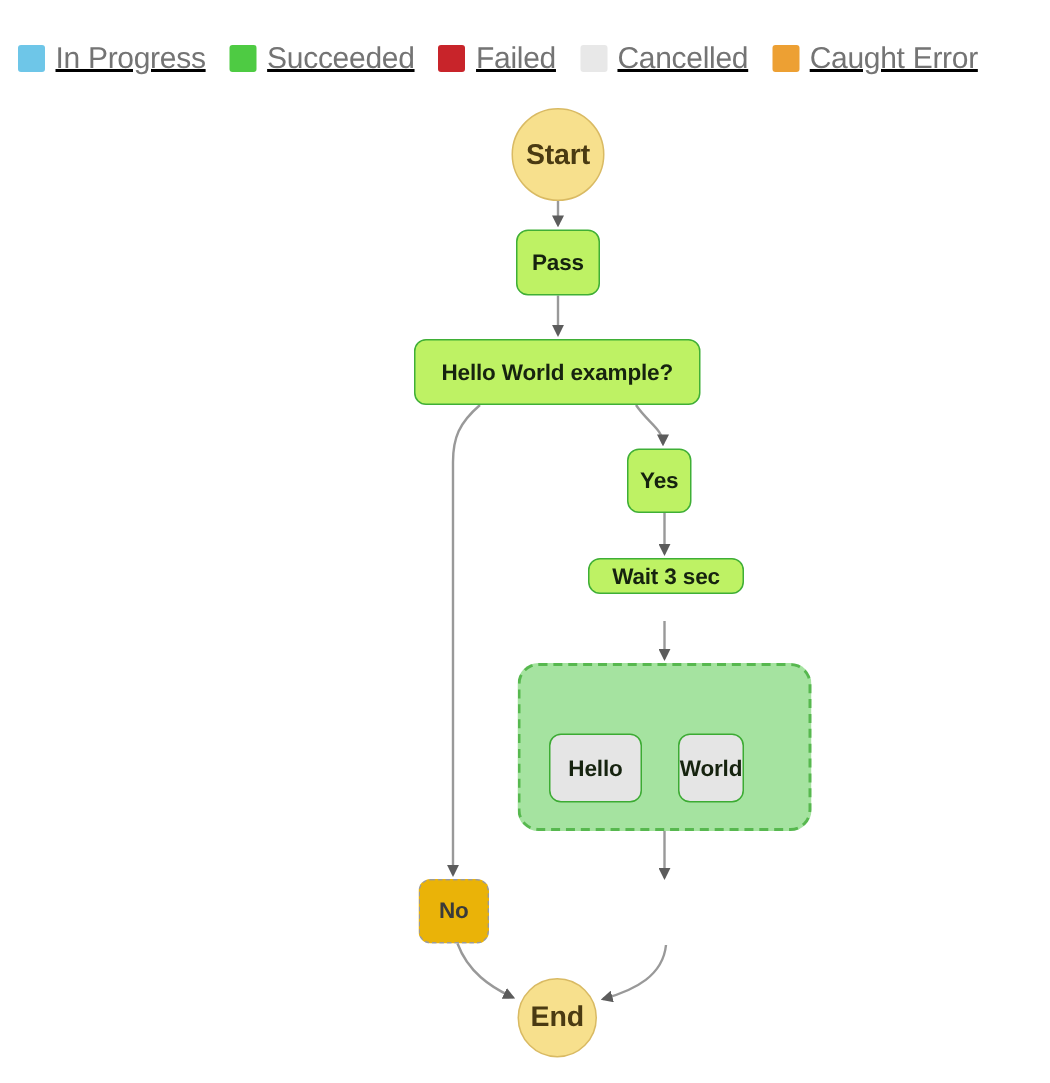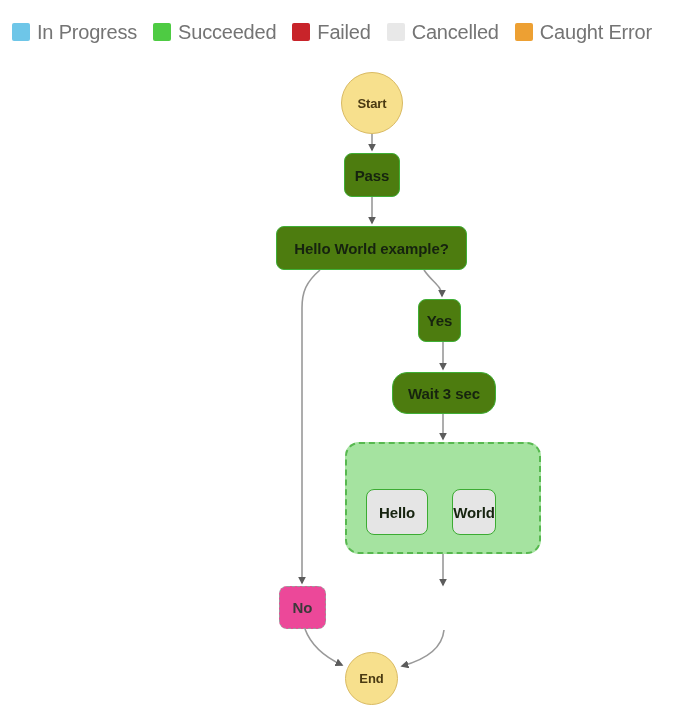--- a/index.html
+++ b/index.html
@@ -16,24 +16,25 @@
   }
 
   
   #legend {
     position: absolute;
     left: 0px;
     top: 22px;
     width: 700px;
     height: 34px;
     display: flex;
-    align-items: flex-start;
+    align-items: center;
     justify-content: flex-start;
     padding-left: 12px;
     box-sizing: border-box;
+    text-decoration: underline;
   }
   .legend-item {
     display: flex;
     align-items: center;
     margin-right: 16px;
     white-space: nowrap;
   }
   .legend-swatch {
     width: 18px;
     height: 18px;
@@ -83,41 +84,41 @@
   }
 
   
   .node.terminal {
     border-radius: 50%;
     background: #f7e08d;
     border: 1.5px solid #d9ba63;
   }
   .node.terminal .node-label {
     color: #4a3a12;
-    font-size: 13px;
+    font-size: 19px;
   }
 
   
   .node.task {
     border-radius: 8px;
-    background: #4d7c0f;
+    background: #bef264;
     border: 1.5px solid #3faf36;
   }
 
   
   .node.task-nested {
     border-radius: 8px;
     background: #e5e5e5;
     border: 1.5px solid #3cab33;
   }
 
   
   .node.cancelled {
     border-radius: 8px;
-    background: #ec4899;
+    background: #eab308;
     border: 1.5px dashed #9b9b9b;
   }
   .node.cancelled .node-label {
     color: #3a3a3a;
   }
 
   
   .group-box {
     position: absolute;
     box-sizing: border-box;
@@ -197,21 +198,21 @@
   </div>
 
   <div class="node task" style="left:276px; top:226px; width:191px; height:44px;text-align:center;">
     <span class="node-label">Hello World example?</span>
   </div>
 
   <div class="node task" style="left:418px; top:299px; width:43px; height:43px;">
     <span class="node-label">Yes</span>
   </div>
 
-  <div class="node task" style="left:392px; top:372px; width:104px; height:42px;border-radius:15px;">
+  <div class="node task" style="left:392px; top:372px; width:104px; height:24px;">
     <span class="node-label">Wait 3 sec</span>
   </div>
 
   <div class="node task-nested" style="left:366px; top:489px; width:62px; height:46px;">
     <span class="node-label">Hello</span>
   </div>
 
   <div class="node task-nested" style="left:452px; top:489px; width:44px; height:46px;">
     <span class="node-label">World</span>
   </div>

